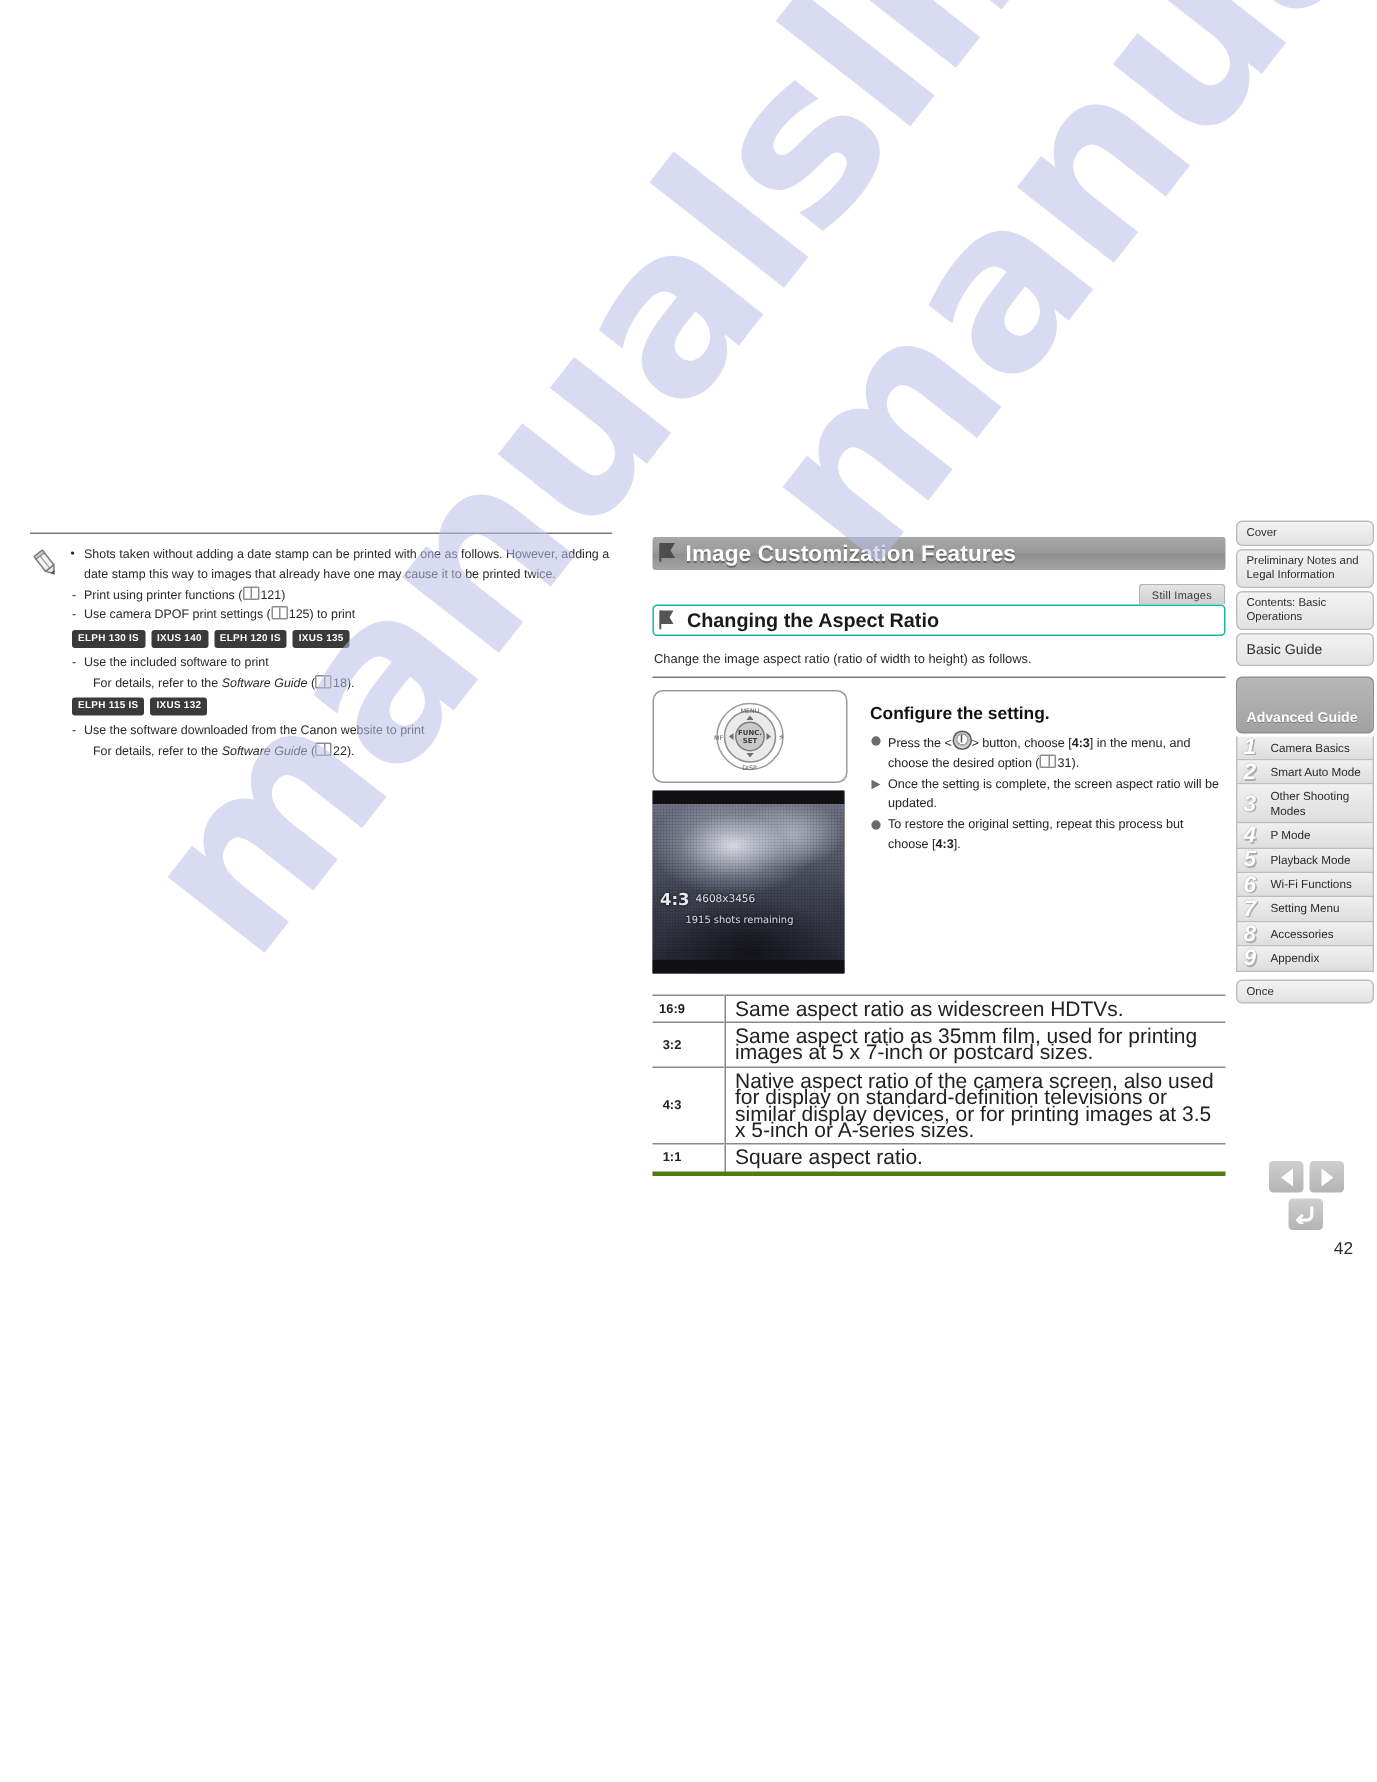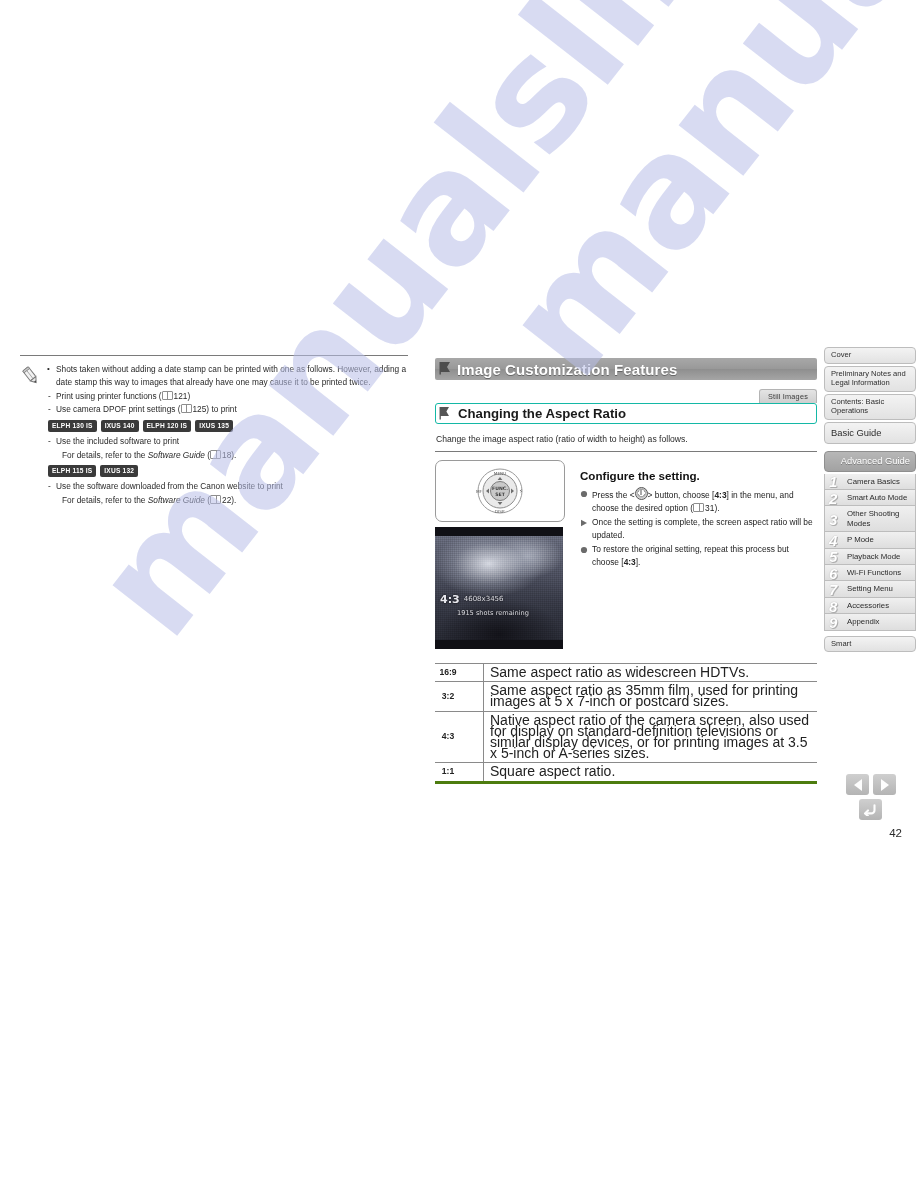--- a/index.html
+++ b/index.html
@@ -402,24 +402,23 @@
     font-size: 9.4px;
     line-height: 11px;
     padding: 4px 5px 5px 6px;
     font-weight: 400;
   }
   .sb-item.adv {
     background: linear-gradient(to bottom,#b7b7b7,#a2a2a2);
     border-color: #8f8f8f;
     color: #ffffff;
     font-size: 9.4px;
-    padding: 4px 5px 5px 6px;
-    font-weight: 400;
+    padding: 21px 5px 5px 6px;
+    font-weight: 700;
     text-shadow: 0 1px 0 rgba(80,80,80,.5);
-    text-align: right;
   }
   .sb-chap {
     position: relative;
     box-sizing: border-box;
     background: linear-gradient(to bottom,#f0f0f0,#dedede);
     border: 1px solid #bdbdbd;
     border-top: none;
     margin-bottom: 0;
     padding: 3px 4px 3px 22px;
     font-size: 7.8px;
@@ -683,21 +682,21 @@
     <div class="sb-chap">
       <span class="sb-num">8</span>
       <span>Accessories</span>
     </div>
     <div class="sb-chap">
       <span class="sb-num">9</span>
       <span>Appendix</span>
     </div>
 
     <div class="sb-gap"></div>
-    <div class="sb-item">Smart</div>
+    <div class="sb-item">Once</div>
   </div>
 
   <div class="botnav">
     <div class="nav-row">
       <div class="nav-btn">
         <span class="tri left"></span>
       </div>
       <div class="nav-btn">
         <span class="tri right"></span>
       </div>

